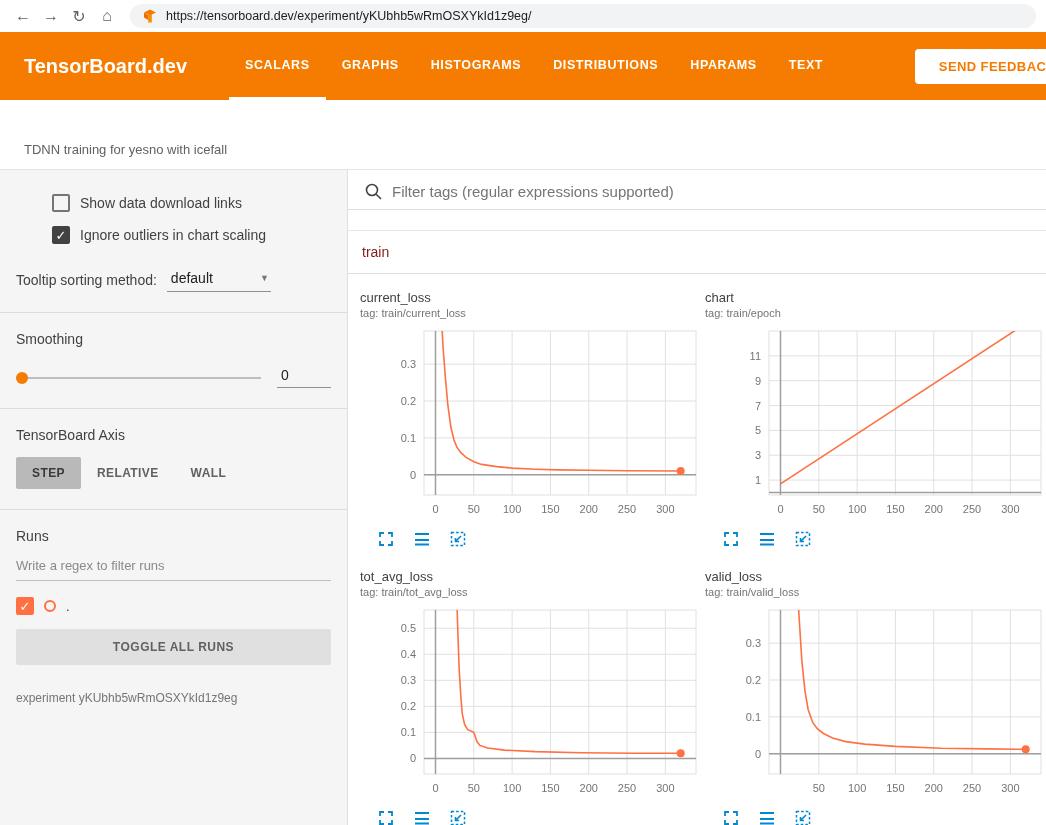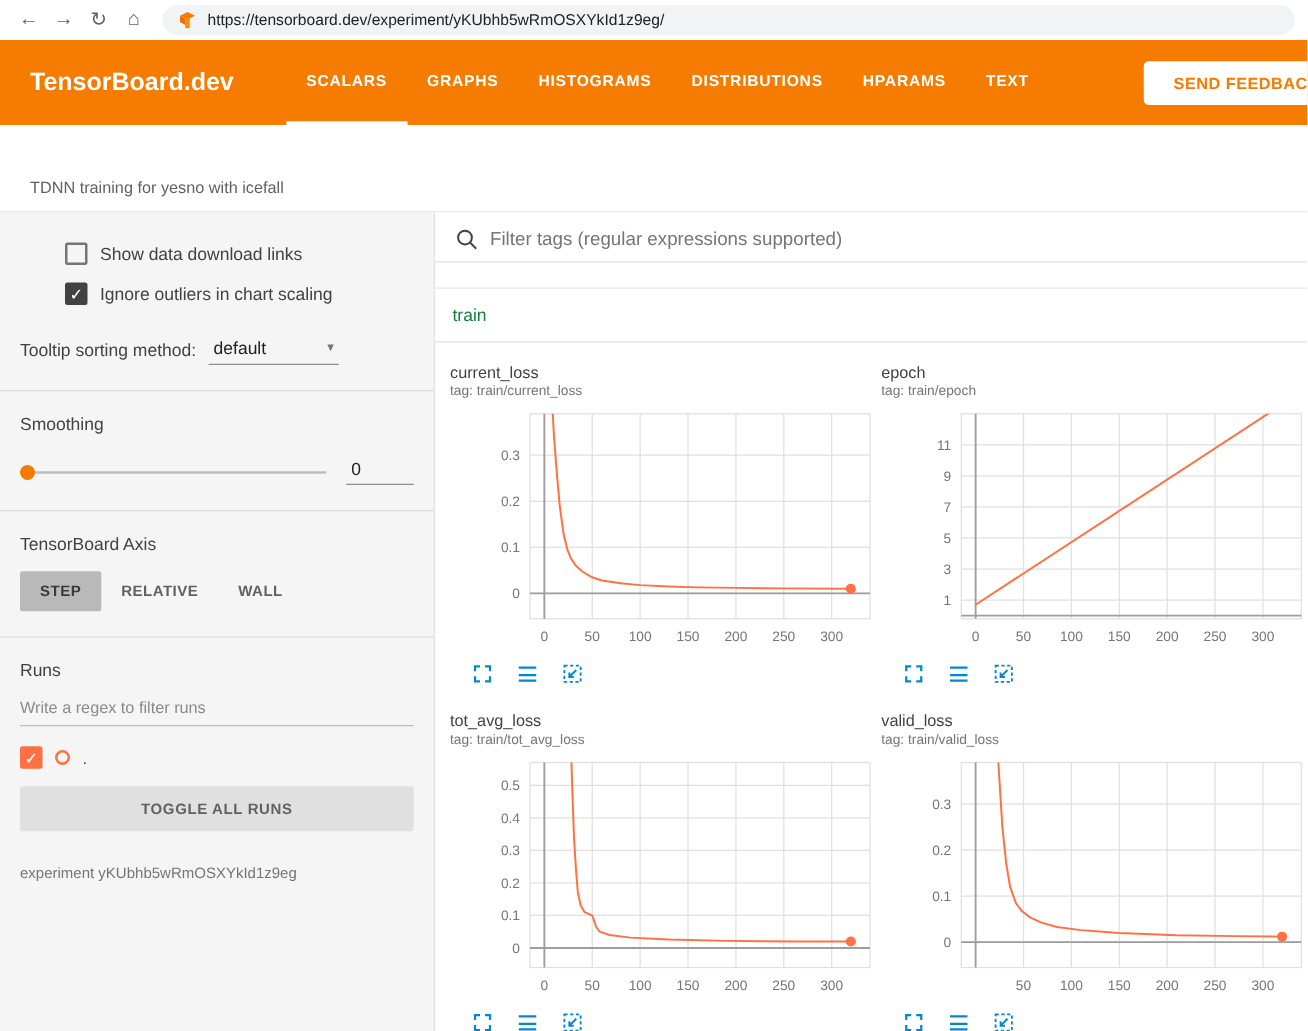--- a/index.html
+++ b/index.html
@@ -74,21 +74,21 @@
     color:#616161; font-size:12px; font-weight:bold; letter-spacing:.5px; cursor:pointer; font-family:inherit; }
   .exp-id { margin-top:26px; font-size:12px; color:#757575; }
 
   
   .filter-row { display:flex; align-items:center; gap:10px; padding:12px 16px 9px; border-bottom:1px solid #e0e0e0; }
   .filter-input { flex:1; border:none; outline:none; font-size:15px; color:#424242; background:transparent; font-family:inherit; }
   .filter-input::placeholder { color:#757575; }
 
   .card { margin-top:20px; border-top:1px solid #e7e7e7; }
   .card-header { height:43px; display:flex; align-items:center; padding-left:14px; font-size:14px;
-    color:#15803d; border-bottom:1px solid #e0e0e0; cursor:pointer; }
+    color:#7f1d1d; border-bottom:1px solid #e0e0e0; cursor:pointer; }
 
   .charts { display:grid; grid-template-columns:340px 340px; column-gap:5px; row-gap:20px; padding:16px 0 0 12px; }
   .chart .title { font-size:13px; color:#424242; }
   .chart .tag { font-size:11px; color:#757575; margin-top:2px; }
   .chart svg.plot { display:block; margin-top:6px; }
   .chart-toolbar { display:flex; gap:16px; padding:8px 0 0 16px; }
   .tool-icon { width:20px; height:20px; cursor:pointer; }
 
   .tick-label { font-size:11px; fill:#757575; font-family:"Liberation Sans","DejaVu Sans",sans-serif; }
 </style>
@@ -242,21 +242,21 @@
               <path d="M3 5 H17 M3 11 H17 M3 15.5 H17" stroke="#0288d1" stroke-width="1.8"></path>
             </svg>
             <svg class="tool-icon" viewBox="0 0 20 20">
               <rect x="3.5" y="3.5" width="13" height="13" fill="none" stroke="#0288d1" stroke-width="1.5" stroke-dasharray="2.6 2"></rect>
               <path d="M13 7 L7.5 12.5 M7.5 9 V12.5 H11" fill="none" stroke="#0288d1" stroke-width="1.6"></path>
             </svg>
           </div>
         </div>
 
         <div class="chart">
-          <div class="title">epoch</div>
+          <div class="title">chart</div>
           <div class="tag">tag: train/epoch</div>
           <svg class="plot" width="340" height="196">
               <clipPath id="cp1">
                 <rect x="64" y="6" width="272" height="164"></rect>
               </clipPath>
               <rect x="64" y="6" width="272" height="164" fill="#fff" stroke="#e0e0e0"></rect>
               <line x1="64" x2="336" y1="155.0909090909091" y2="155.0909090909091" stroke="#e0e0e0" stroke-width="1"></line>
               <text class="tick-label" x="56" y="159.0909090909091" text-anchor="end">1</text>
               <line x1="64" x2="336" y1="130.24242424242425" y2="130.24242424242425" stroke="#e0e0e0" stroke-width="1"></line>
               <text class="tick-label" x="56" y="134.24242424242425" text-anchor="end">3</text>

